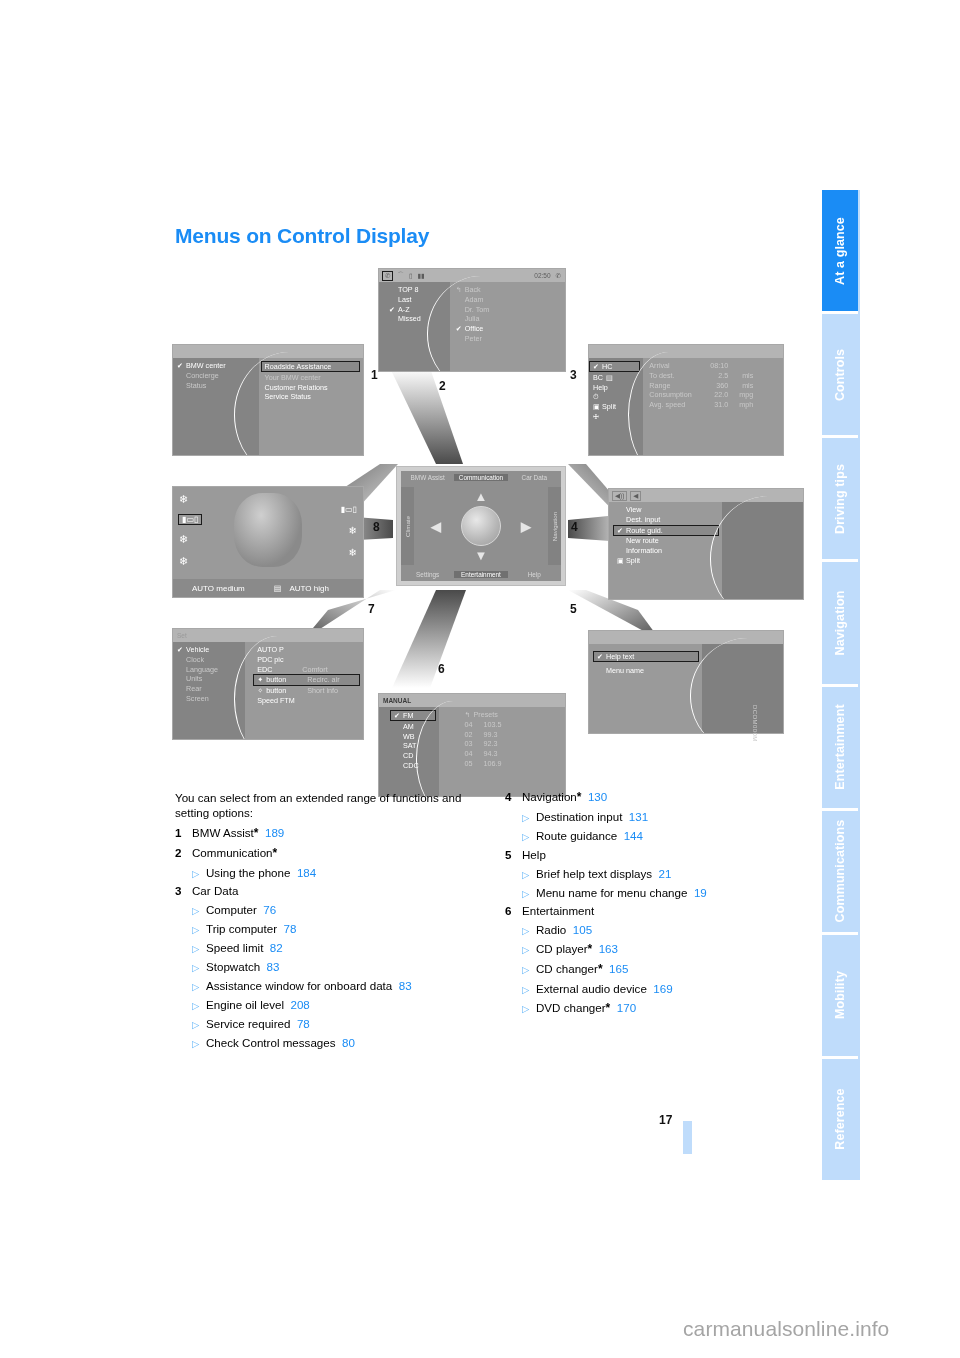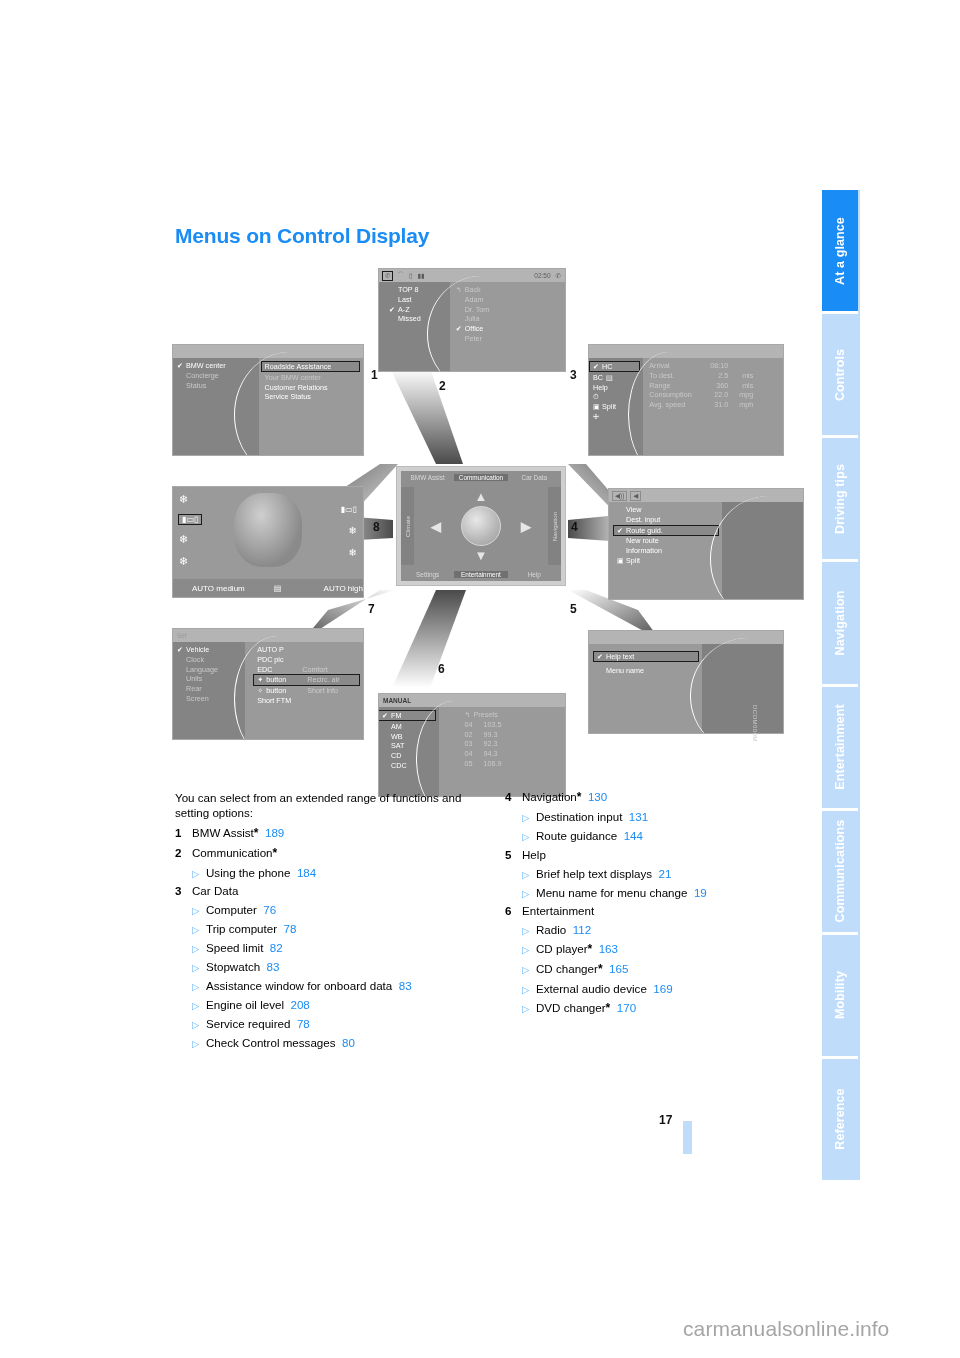--- a/index.html
+++ b/index.html
@@ -439,21 +439,21 @@
       <div class="col-right" style="background:#808080;"></div>
       <div class="curve" style="left:52%;width:60%;"></div>
     </div>
   </div>
 
   <div class="screen" style="left:210px; top:435px; width:188px; height:104px;">
     <div class="scr-head">
       <span style="color:#3a3a3a;font-weight:bold">MANUAL</span>
     </div>
     <div class="scr-body">
-      <div class="col-left" style="width:32%; padding-left:3px;">
+      <div class="col-left" style="width:32%; padding-left:15px;">
         <div class="row bright hl">
             <span class="chk">✔</span>
             <span>FM</span>
           </div>
         <div class="row bright">
             <span class="chk"></span>
             <span>AM</span>
           </div>
         <div class="row bright">
             <span class="chk"></span>
@@ -550,21 +550,21 @@
             <span>✦</span>
             <span style="width:38px">button</span>
             <span style="color:#cdcdcd">Recirc. air</span>
           </div>
         <div class="row bright">
             <span>✧</span>
             <span style="width:38px">button</span>
             <span style="color:#cdcdcd">Short info</span>
           </div>
         <div class="row bright">
-            <span style="width:42px">Short FTM</span>
+            <span style="width:42px">Speed FTM</span>
             <span class="dim"></span>
           </div>
       </div>
       <div class="curve" style="left:32%;width:46%;"></div>
     </div>
   </div>
 
   <div class="screen" style="left:4px; top:228px; width:192px; height:112px; background:#9a9a9a;">
     <div style="position:relative;height:100%;">
       <div style="position:absolute;left:50%;top:6px;transform:translateX(-50%);width:68px;height:74px;border-radius:42%;background:radial-gradient(ellipse at 40% 30%,#cfcfcf,#8a8a8a 70%);"></div>
@@ -575,21 +575,21 @@
         <span>❄</span>
       </div>
       <div style="position:absolute;right:6px;top:18px;display:flex;flex-direction:column;gap:11px;font-size:8px;color:#fff;align-items:flex-end;">
         <span>▮▭▯</span>
         <span style="font-size:10px">❄</span>
         <span style="font-size:10px">❄</span>
       </div>
       <div style="position:absolute;left:0;right:0;bottom:0;height:18px;background:#8a8a8a;display:flex;align-items:center;font-size:8px;color:#fff;">
         <span style="flex:1;padding-left:19px">AUTO medium</span>
         <span style="width:24px;text-align:center">▤</span>
-        <span style="flex:1;text-align:right">AUTO high</span>
+        <span style="flex:1;text-align:left">AUTO high</span>
       </div>
     </div>
   </div>
 
   <div id="hub">
     <div id="hub-inner">
       <div class="hub-top">
         <div class="hub-cell">BMW Assist</div>
         <div class="hub-cell sel">Communication</div>
         <div class="hub-cell">Car Data</div>
@@ -708,21 +708,21 @@
         <span class="tri">▷</span>
         <span><span>Menu name for menu change</span>&nbsp; <span class="pg">19</span></span>
       </div>
 
     <div class="num-item">
       <span class="num">6</span>
       <span class="itm-txt">Entertainment</span>
     </div>
     <div class="sub-item">
         <span class="tri">▷</span>
-        <span><span>Radio</span>&nbsp; <span class="pg">112</span></span>
+        <span><span>Radio</span>&nbsp; <span class="pg">105</span></span>
       </div>
     <div class="sub-item">
         <span class="tri">▷</span>
         <span><span>CD player</span><span class="ast">*</span>&nbsp; <span class="pg">163</span></span>
       </div>
     <div class="sub-item">
         <span class="tri">▷</span>
         <span><span>CD changer</span><span class="ast">*</span>&nbsp; <span class="pg">165</span></span>
       </div>
     <div class="sub-item">

